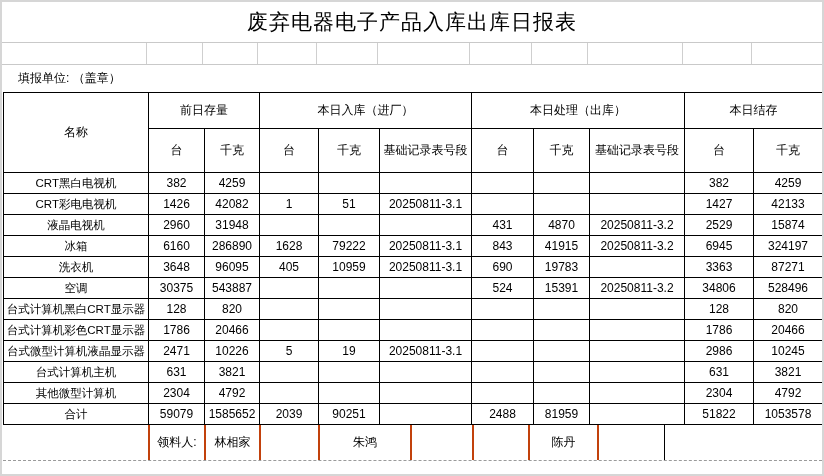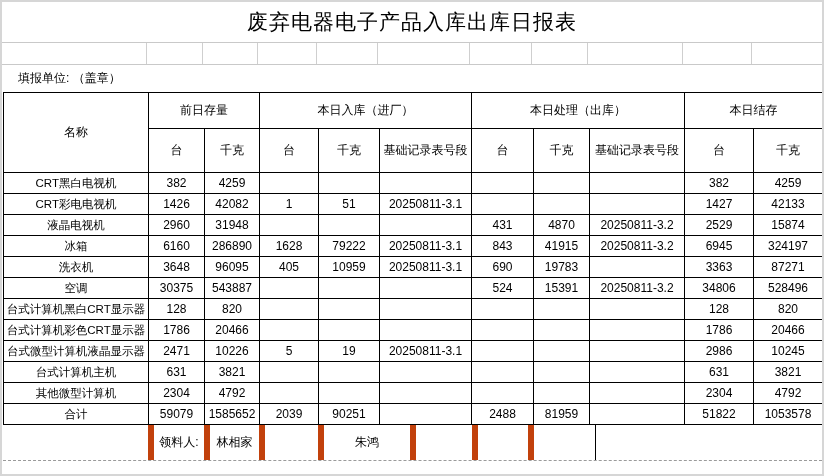--- a/index.html
+++ b/index.html
@@ -69,21 +69,21 @@
   .sign-row {
     height: 36px;
     display: flex;
     margin-left: 1px; width: 819px;
     border-bottom: 1px dashed #9a9a9a;
     font-size: 12px;
   }
   .sign-row .cell {
     height: 100%;
     display: flex; align-items: center; justify-content: center;
-    border-left: 6px solid #c2410c;
+    border-left: 2px solid #c2410c;
   }
   .sign-row .cell.first { border-left: none; }
   .sign-row .cell.last { border-right: 1px solid #000; }
 </style>
 </head>
 <body>
 
 <div class="page">
 
   <div class="title-row">
@@ -304,16 +304,17 @@
   </table>
 
   <div class="sign-row">
     <div class="cell first" style="width:145px"></div>
     <div class="cell" style="width:56px">领料人:</div>
     <div class="cell" style="width:55px">林相家</div>
     <div class="cell" style="width:59px"></div>
     <div class="cell" style="width:92px">朱鸿</div>
     <div class="cell" style="width:62px"></div>
     <div class="cell" style="width:56px"></div>
+    <div class="cell" style="width:69px">陈丹</div>
     <div class="cell last" style="width:68px"></div>
   </div>
 
 </div>
 
 </body></html>

